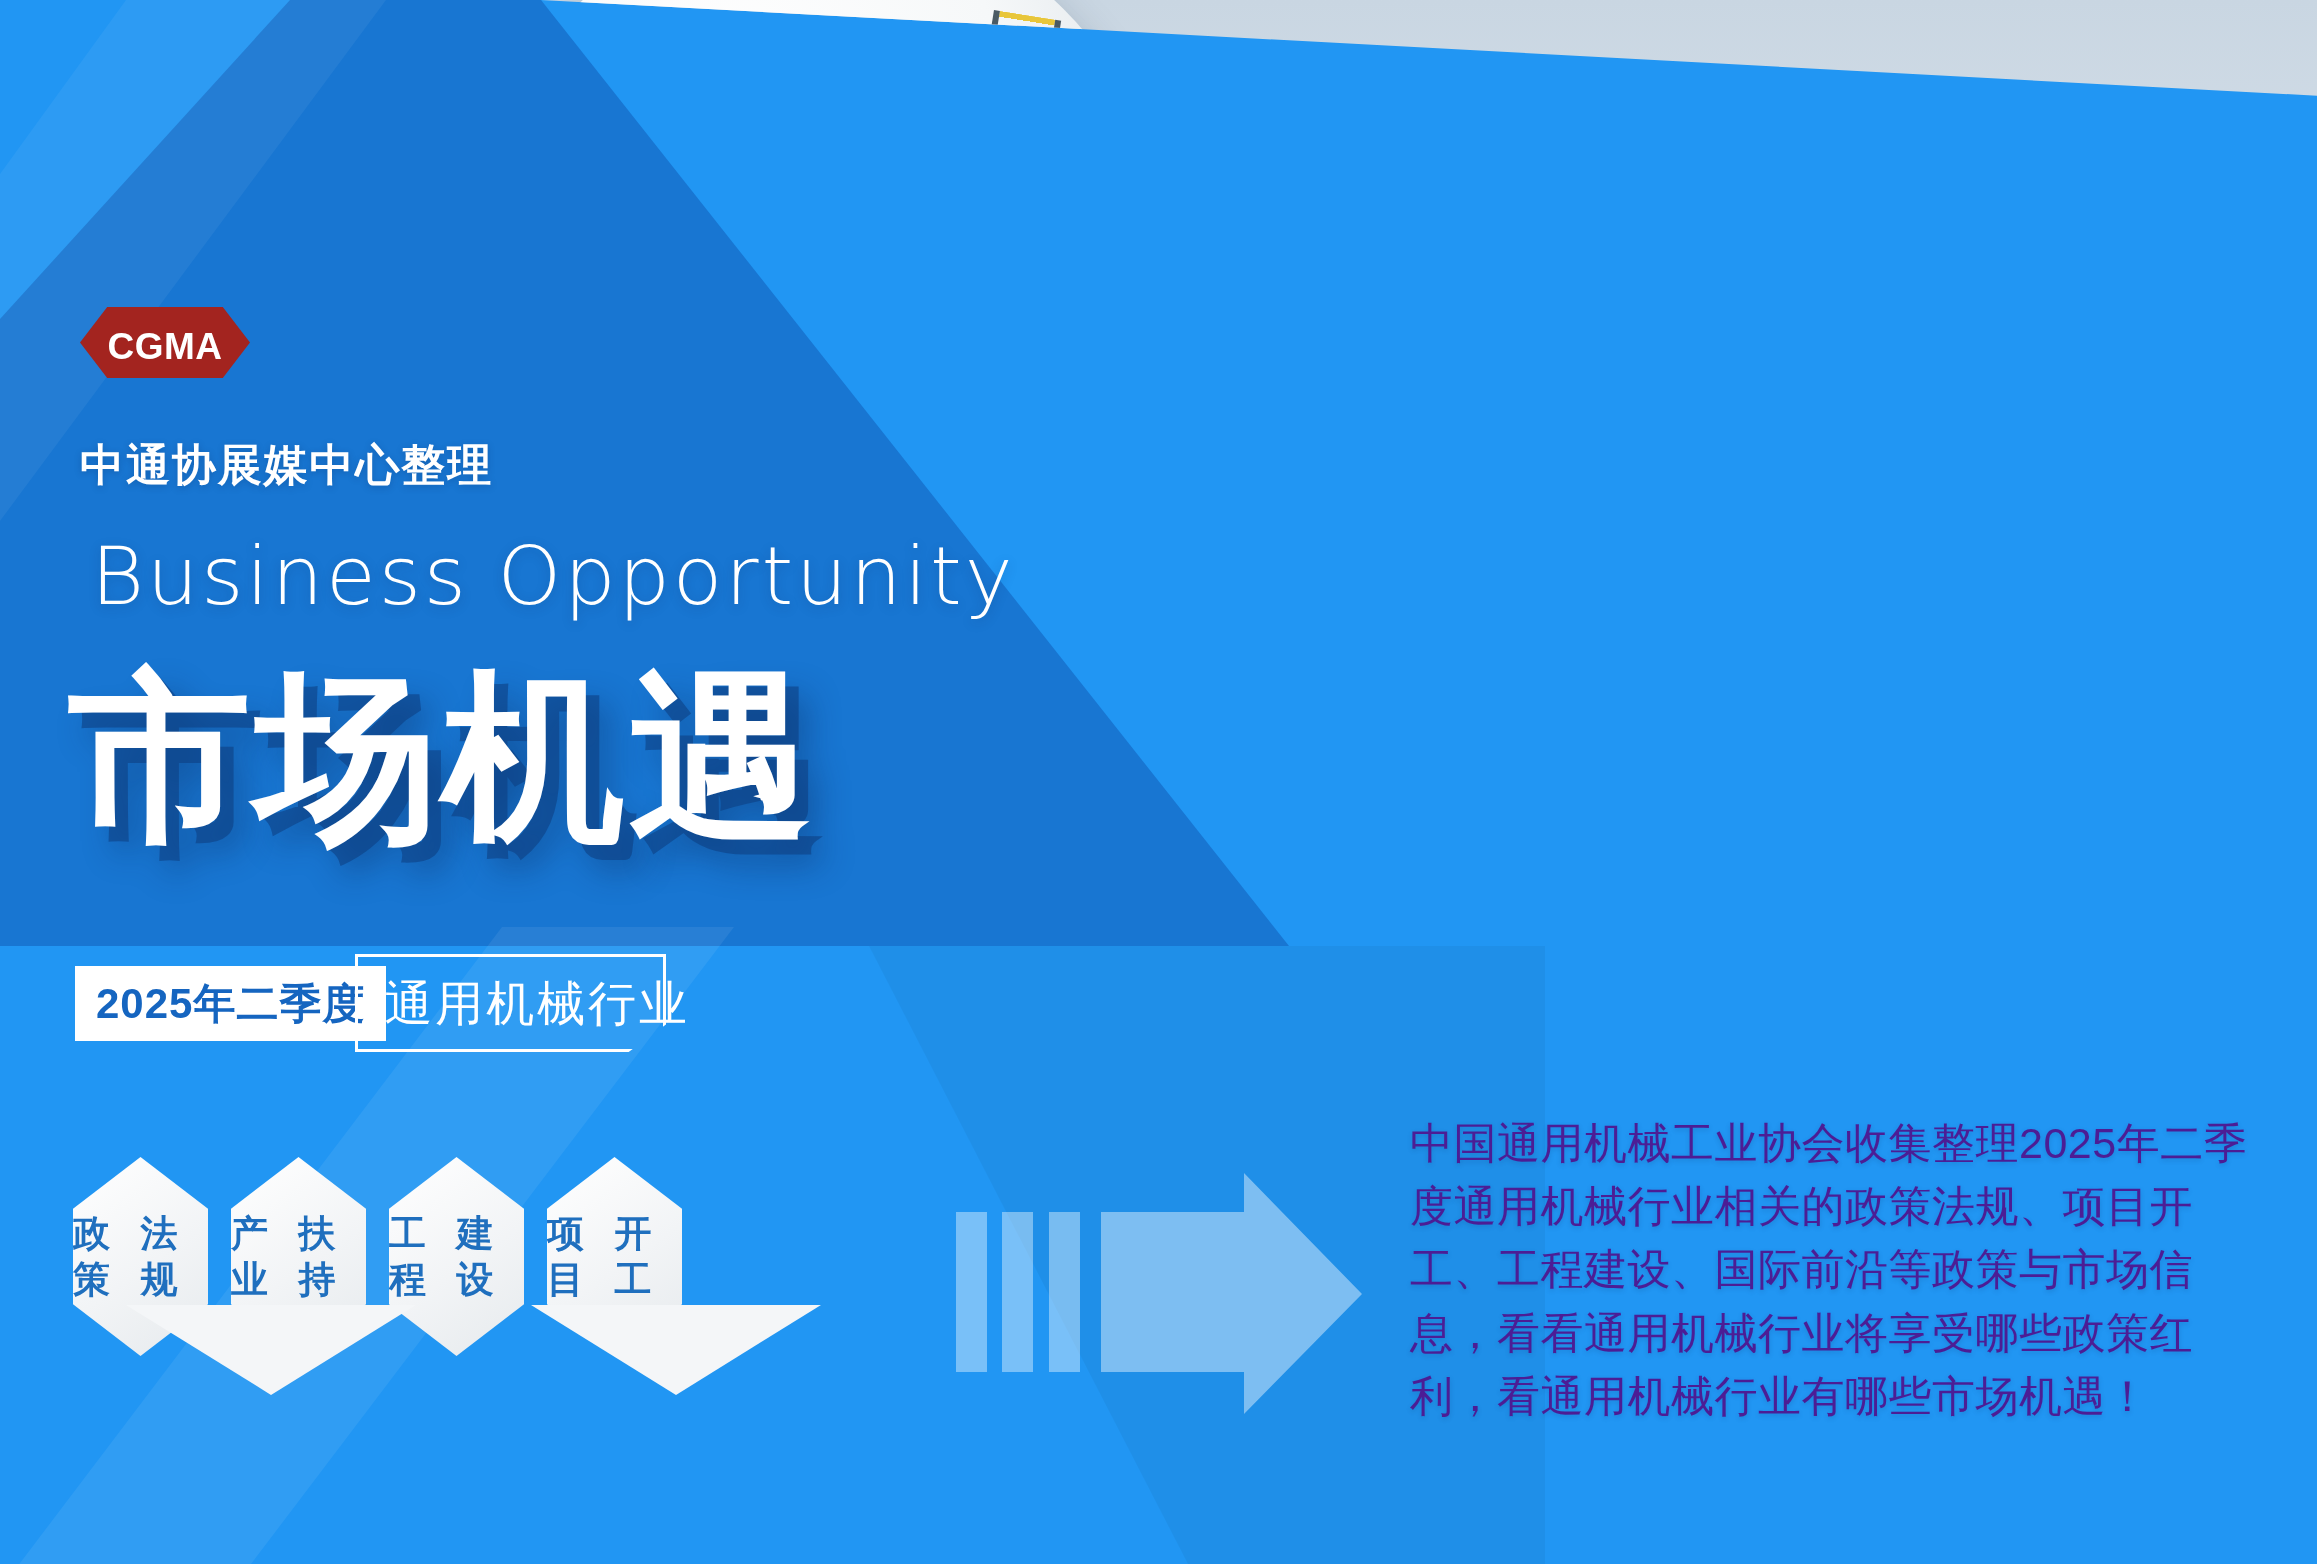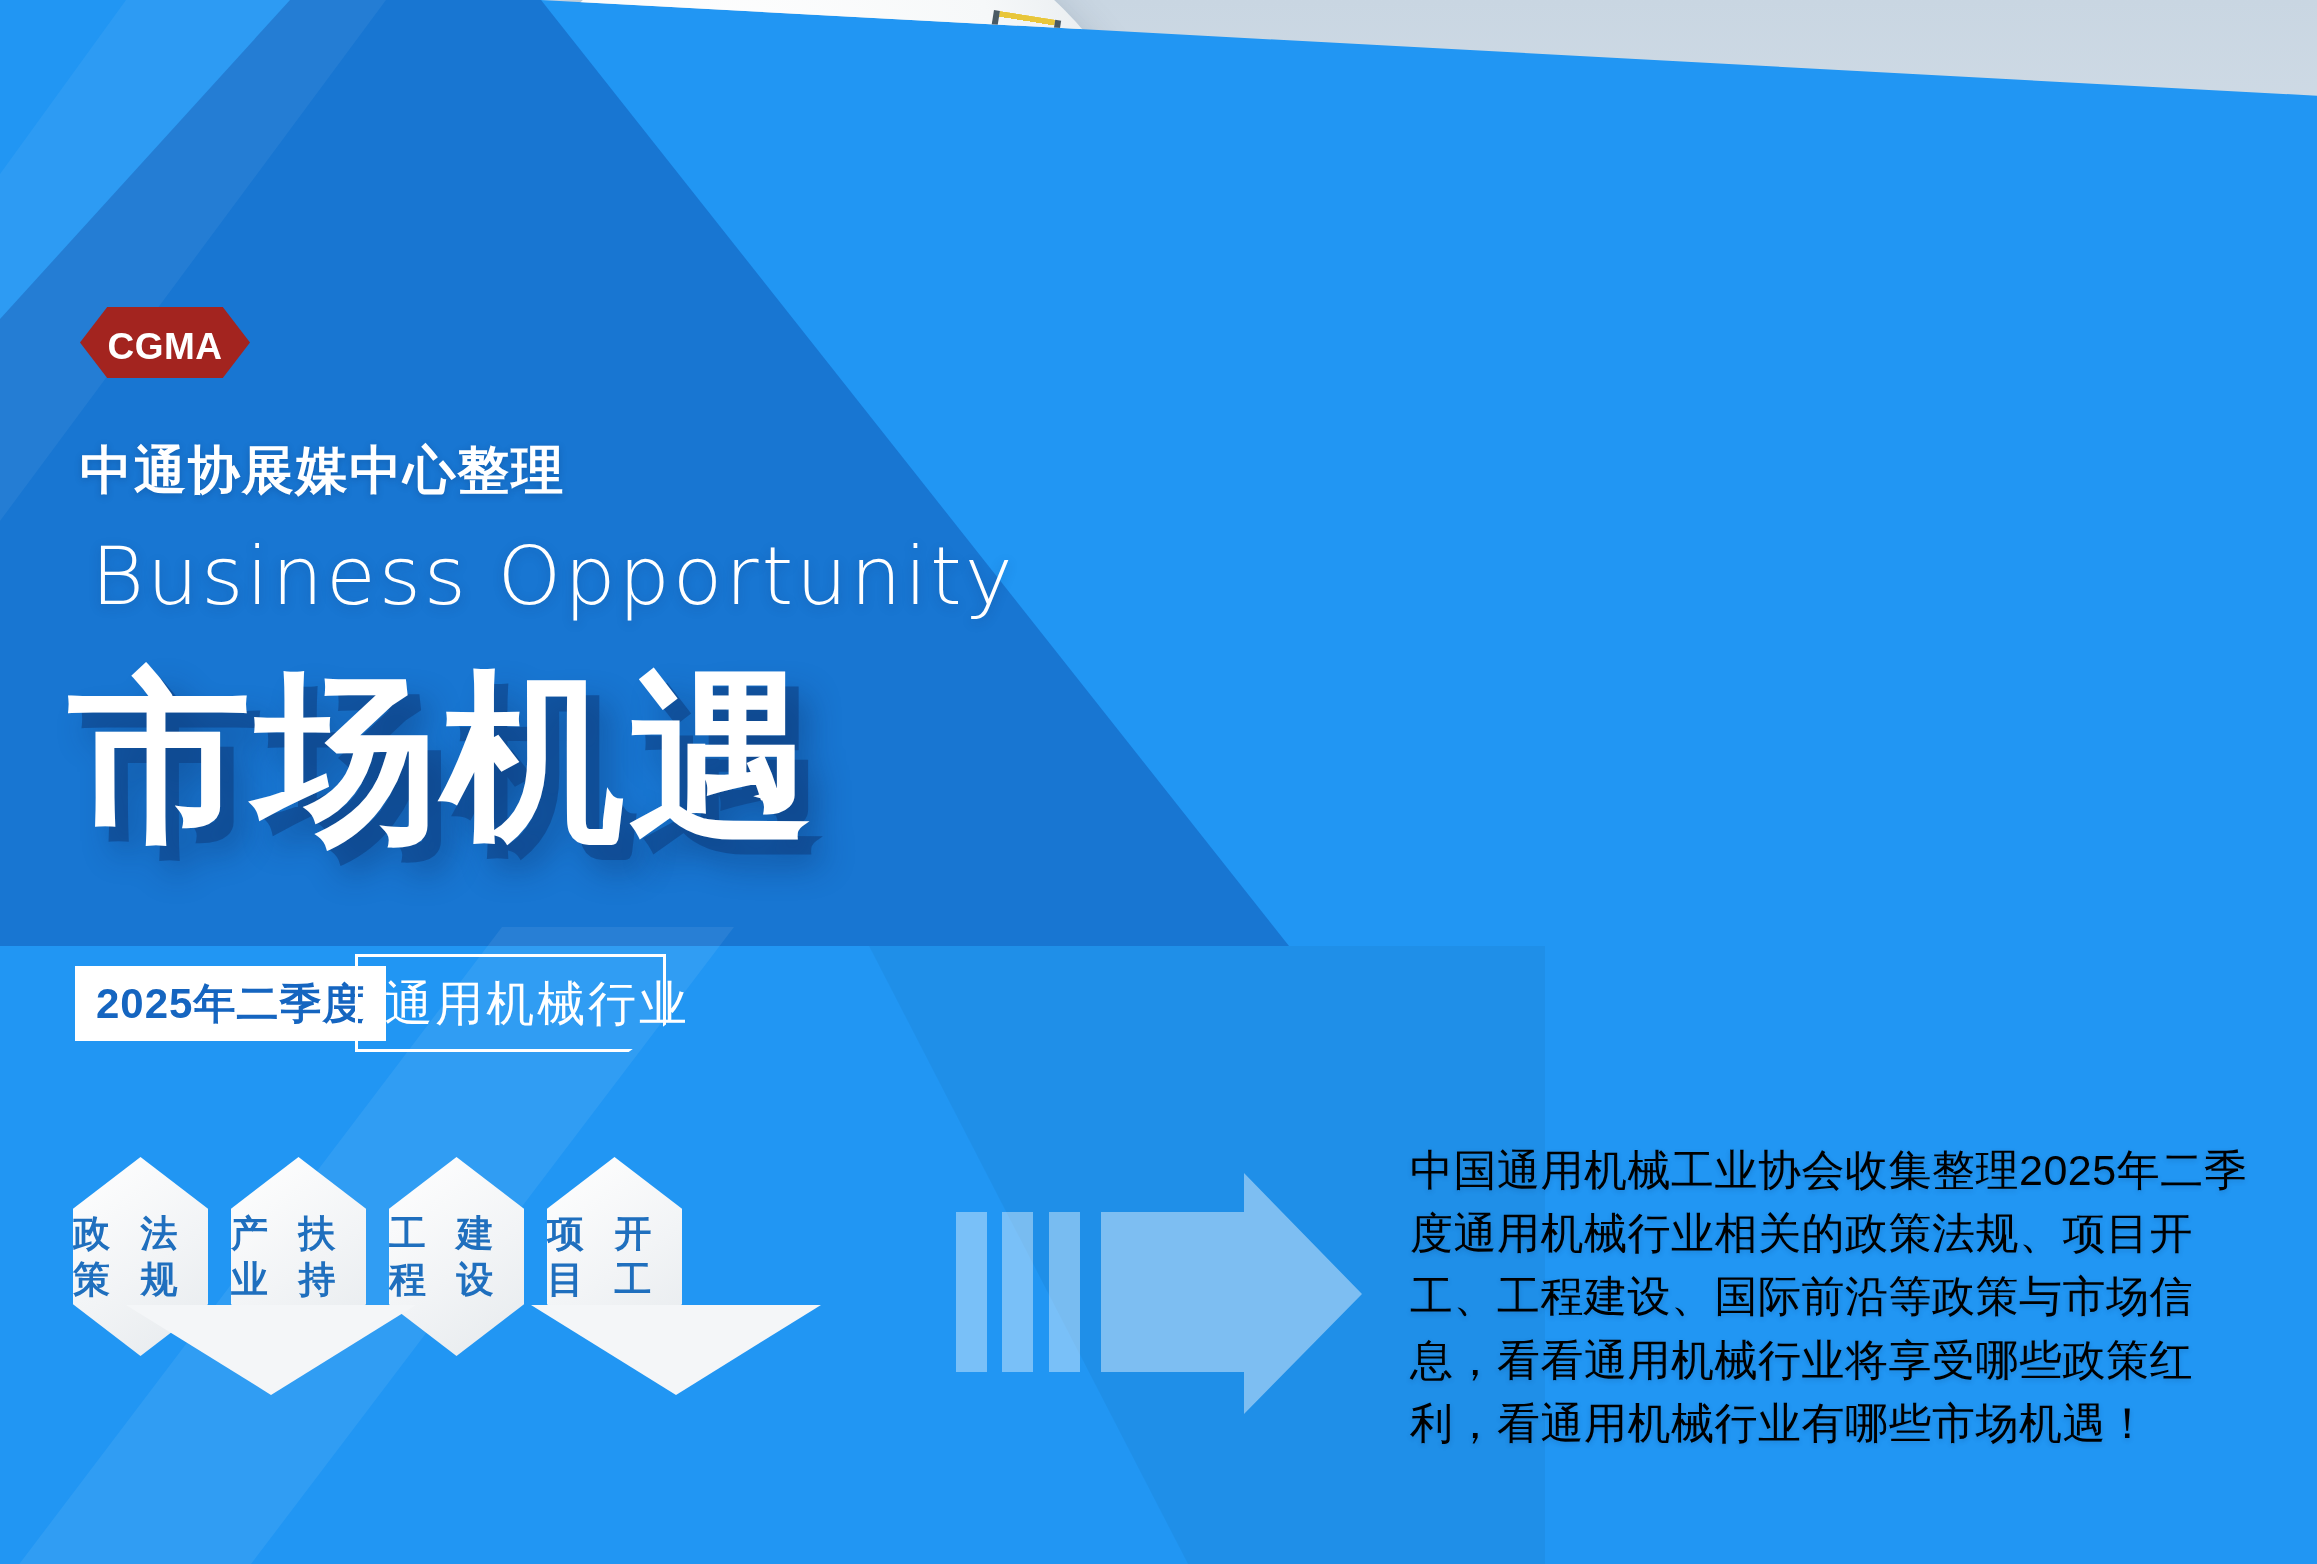--- a/index.html
+++ b/index.html
@@ -129,21 +129,21 @@
     background:#a3241f;
     clip-path: polygon(16% 0, 84% 0, 100% 50%, 84% 100%, 16% 100%, 0 50%);
     display:flex; align-items:center; justify-content:center;
   }
   .cgma span{
     color:#fff; font-weight:800; font-size:37px; letter-spacing:0.5px;margin-top:8px;
   }
 
   .org{
     position:absolute; left:80px; top:436px;
-    color:#fff; font-size:52px; font-weight:700; letter-spacing:1.9px;
+    color:#fff; font-size:44px; font-weight:700; letter-spacing:1.9px;
     text-shadow:0 1.9px 7.7px rgba(0,40,90,.25);
   }
 
   .biz{
     position:absolute; left:80px; top:529px;
     color:#fff; font-size:81px; letter-spacing:2.9px;
     font-weight:300;
     font-family:"DejaVu Sans","Liberation Sans",sans-serif;
     text-shadow:0 2.9px 11.6px rgba(0,40,90,.22);
     margin-left:11px;
@@ -196,22 +196,22 @@
   .arrowwrap{ position:absolute; left:956px; top:1173px; width:406px; height:241px; }
   .abar{ position:absolute; top:39px; width:31px; height:160px; background:rgba(255,255,255,.40); }
   .arrow{
     position:absolute; left:145px; top:0; width:261px; height:241px;
     background:rgba(255,255,255,.42);
     clip-path: polygon(0 39px, 143px 39px, 143px 0, 261px 121px, 143px 241px, 143px 199px, 0 199px);
   }
 
   
   .para{
-    position:absolute; left:1410px; top:1139px; width:850px;
-    color:#000000; font-size:43px; line-height:1.47; font-weight:400;
+    position:absolute; left:1410px; top:1112px; width:850px;
+    color:#4c1d95; font-size:43px; line-height:1.47; font-weight:400;
     letter-spacing:0.5px;
     text-shadow:0 1.9px 5.8px rgba(0,40,90,.18);
   }
 </style>
 </head>
 <body>
 
 <div class="stage">
 
   <div class="photo-layer">

